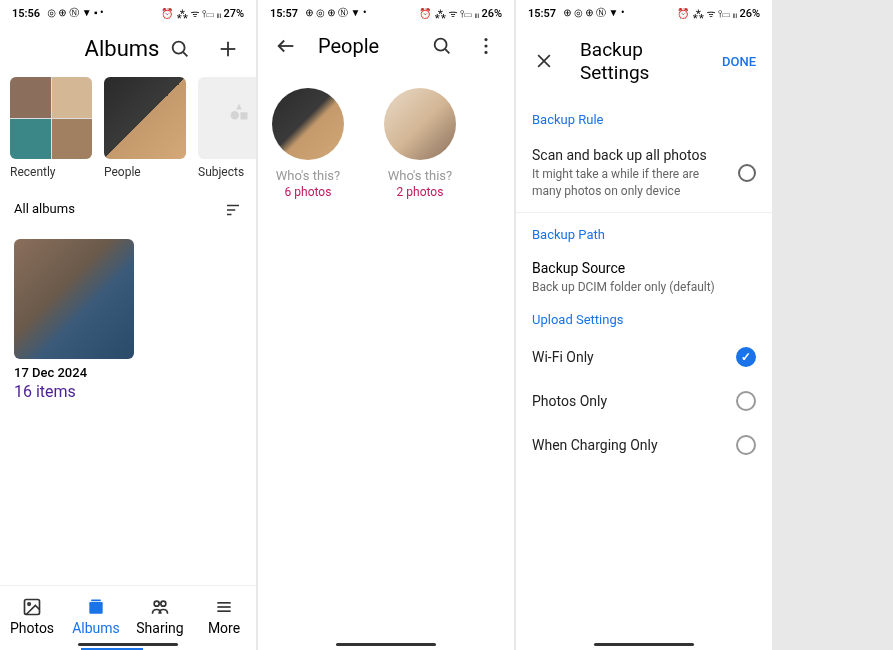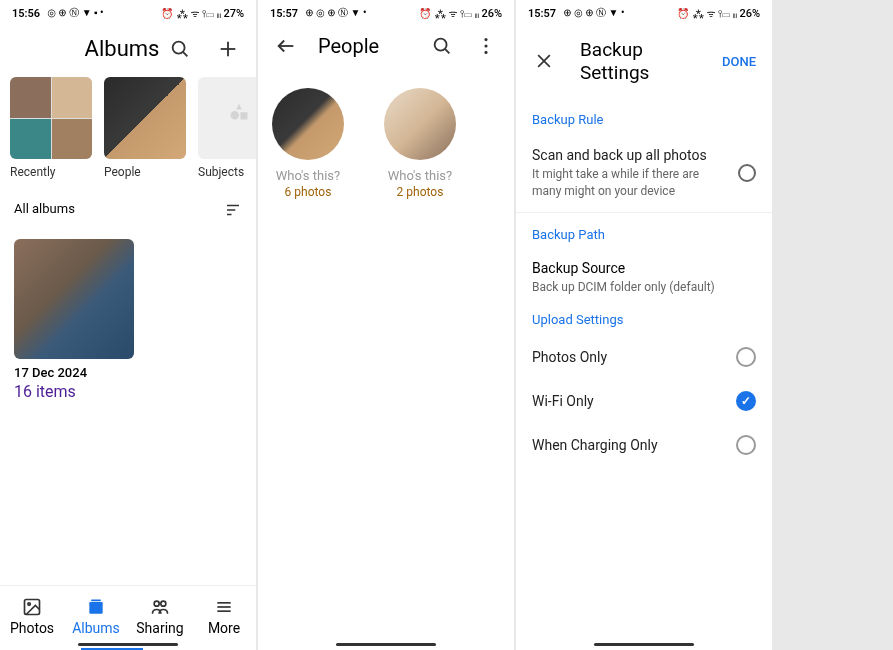--- a/index.html
+++ b/index.html
@@ -50,21 +50,21 @@
     .nav-icon { width: 22px; height: 22px; display: flex; align-items: center; justify-content: center; }
     
     .gesture-bar { position: absolute; bottom: 4px; left: 50%; transform: translateX(-50%); width: 100px; height: 3px; background: #333; border-radius: 2px; }
     .nav-indicator { position: absolute; bottom: 0; left: 81px; width: 62px; height: 2px; background: #1a73e8; }
     
     .people-list { display: flex; gap: 40px; padding: 20px 14px; }
     .person-item { display: flex; flex-direction: column; align-items: center; }
     .person-avatar { width: 72px; height: 72px; border-radius: 50%; background: linear-gradient(135deg, #2a2a2a 0%, #3a3a3a 45%, #c49a6c 55%, #d4a878 100%); margin-bottom: 8px; }
     .person-avatar.p2 { background: linear-gradient(135deg, #e8d8c8 0%, #d4b896 50%, #8b6f5c 100%); }
     .person-name { font-size: 13px; color: #999; margin-bottom: 2px; }
-    .person-count { font-size: 12px; color: #a16207; }
+    .person-count { font-size: 12px; color: #be185d; }
     
     .back-icon svg { stroke: #333; }
     
     .settings-header { display: flex; align-items: center; padding: 14px 16px; gap: 24px; }
     .settings-title { font-size: 19px; flex: 1; }
     .done-btn { color: #1a73e8; font-size: 13px; font-weight: 500; }
     
     .section-label { color: #1a73e8; font-size: 13px; padding: 14px 16px 8px; }
     
     .option-row { padding: 12px 52px 12px 16px; border-bottom: 1px solid #f0f0f0; position: relative; }
@@ -279,39 +279,39 @@
     </span>
     <span class="settings-title">Backup Settings</span>
     <span class="done-btn">DONE</span>
   </div>
 
   <div class="section-label">Backup Rule</div>
 
 
   <div class="option-row">
     <div class="option-title">Scan and back up all photos</div>
-    <div class="option-desc">It might take a while if there are many might on your device</div>
+    <div class="option-desc">It might take a while if there are many photos on only device</div>
     <div class="radio-circle"></div>
   </div>
 
   <div class="section-label">Backup Path</div>
 
   <div class="backup-source">
     <div class="backup-source-title">Backup Source</div>
     <div class="backup-source-desc">Back up DCIM folder only (default)</div>
   </div>
 
   <div class="section-label">Upload Settings</div>
 
   <div class="toggle-row">
+    <span class="toggle-label">Wi-Fi Only</span>
+    <span class="check-circle checked"></span>
+  </div>
+  <div class="toggle-row">
     <span class="toggle-label">Photos Only</span>
     <span class="check-circle"></span>
-  </div>
-  <div class="toggle-row">
-    <span class="toggle-label">Wi-Fi Only</span>
-    <span class="check-circle checked"></span>
   </div>
   <div class="toggle-row">
     <span class="toggle-label">When Charging Only</span>
     <span class="check-circle"></span>
   </div>
   <div class="gesture-bar"></div>
 </div>
 
 </body></html>

